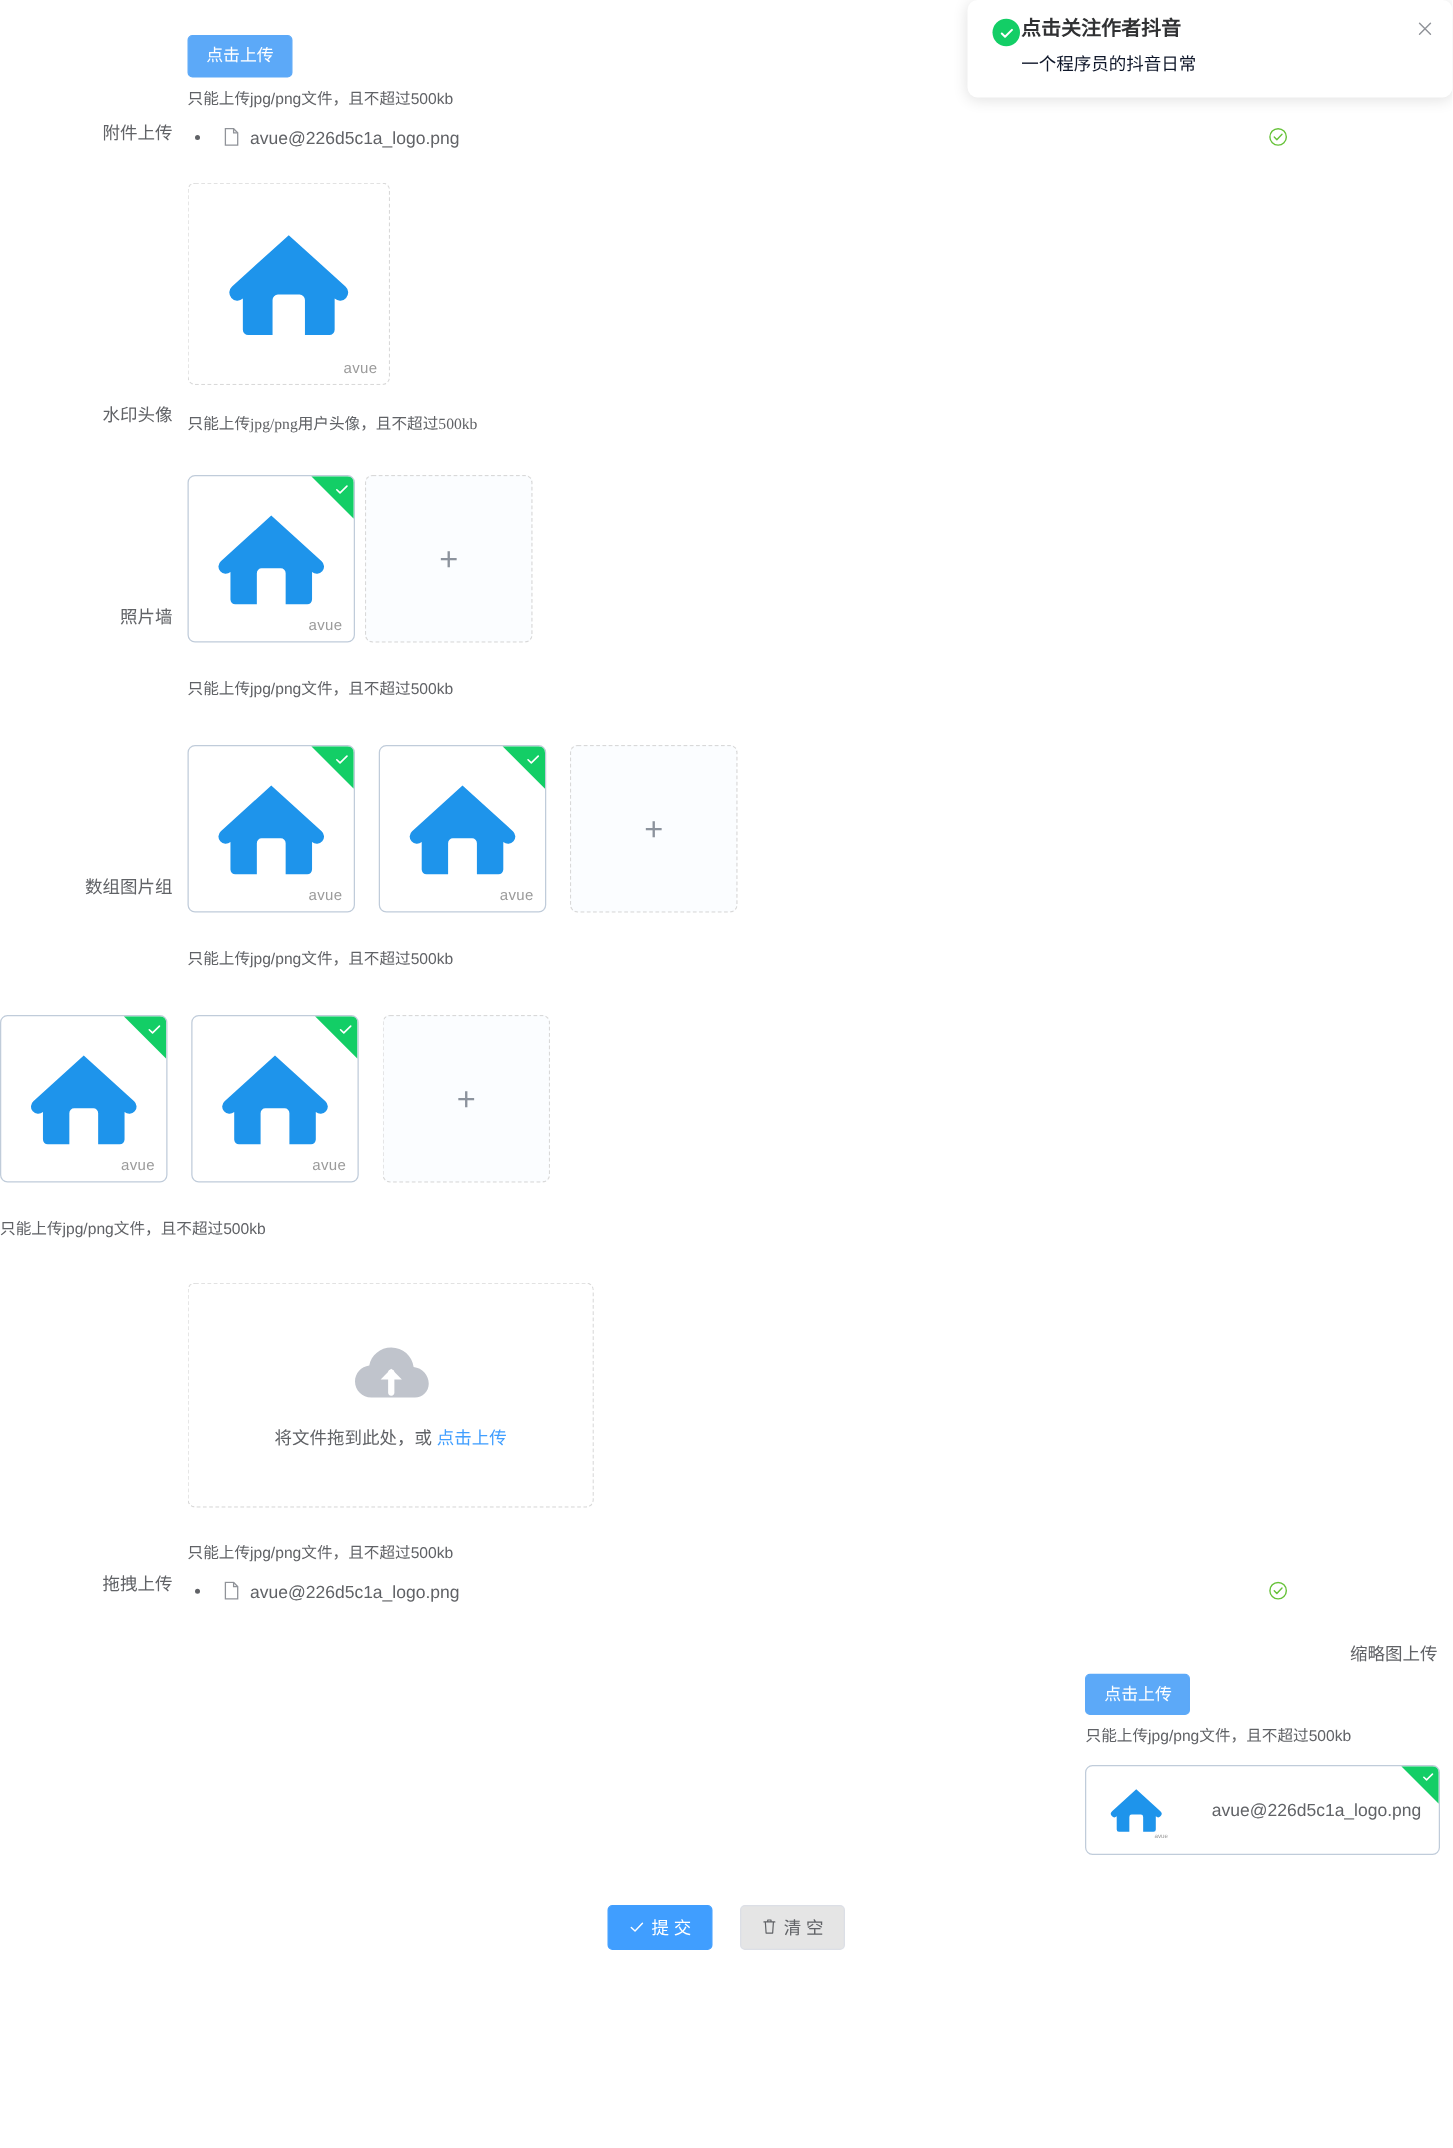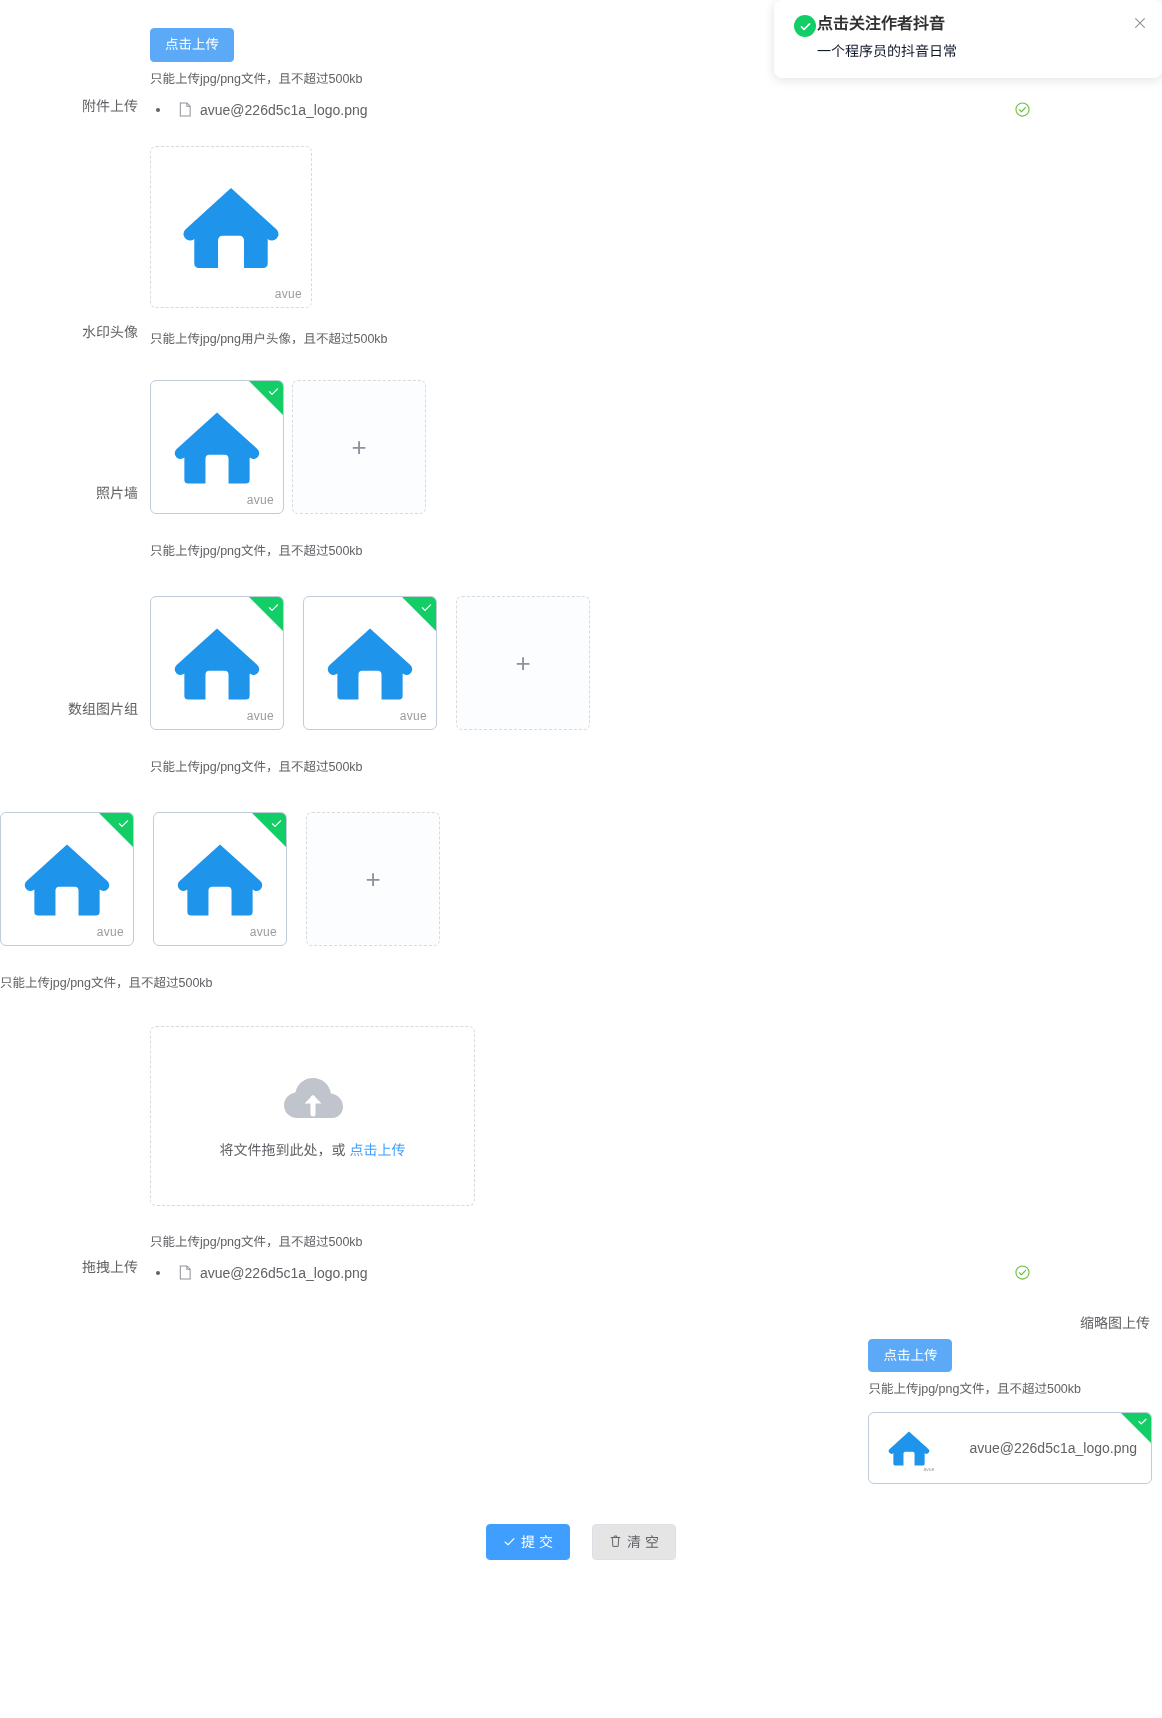--- a/index.html
+++ b/index.html
@@ -287,21 +287,21 @@
     <div class="form-label">水印头像</div>
     <div class="form-content">
       <div class="avatar-box">
         <div class="house-wrap">
           <svg width="108" height="108" viewBox="0 0 100 100" aria-hidden="true">
             <path d="M50 14 L92 52 a6 6 0 0 1 -8 9 L84 61 L84 84 a4 4 0 0 1 -4 4 L62 88 L62 62 a4 4 0 0 0 -4 -4 L42 58 a4 4 0 0 0 -4 4 L38 88 L20 88 a4 4 0 0 1 -4 -4 L16 61 a6 6 0 0 1 -8 -9 Z" fill="#1e94eb"></path>
           </svg>
           <span class="watermark">avue</span>
         </div>
       </div>
-      <div class="tip" style="margin-top:22px;">只能上传jpg/png用户头像，且不超过500kb</div>
+      <div class="tip" style="margin-top:22px;font-family:Liberation Serif, serif;">只能上传jpg/png用户头像，且不超过500kb</div>
     </div>
   </div>
 
   <div class="form-row" style="margin-top:32px;">
     <div class="form-label" style="line-height:134px;">照片墙</div>
     <div class="form-content">
       <div class="card-strip" style="gap:8px;">
         <div class="img-card">
           <div class="corner-badge"></div>
           <span class="corner-check">

